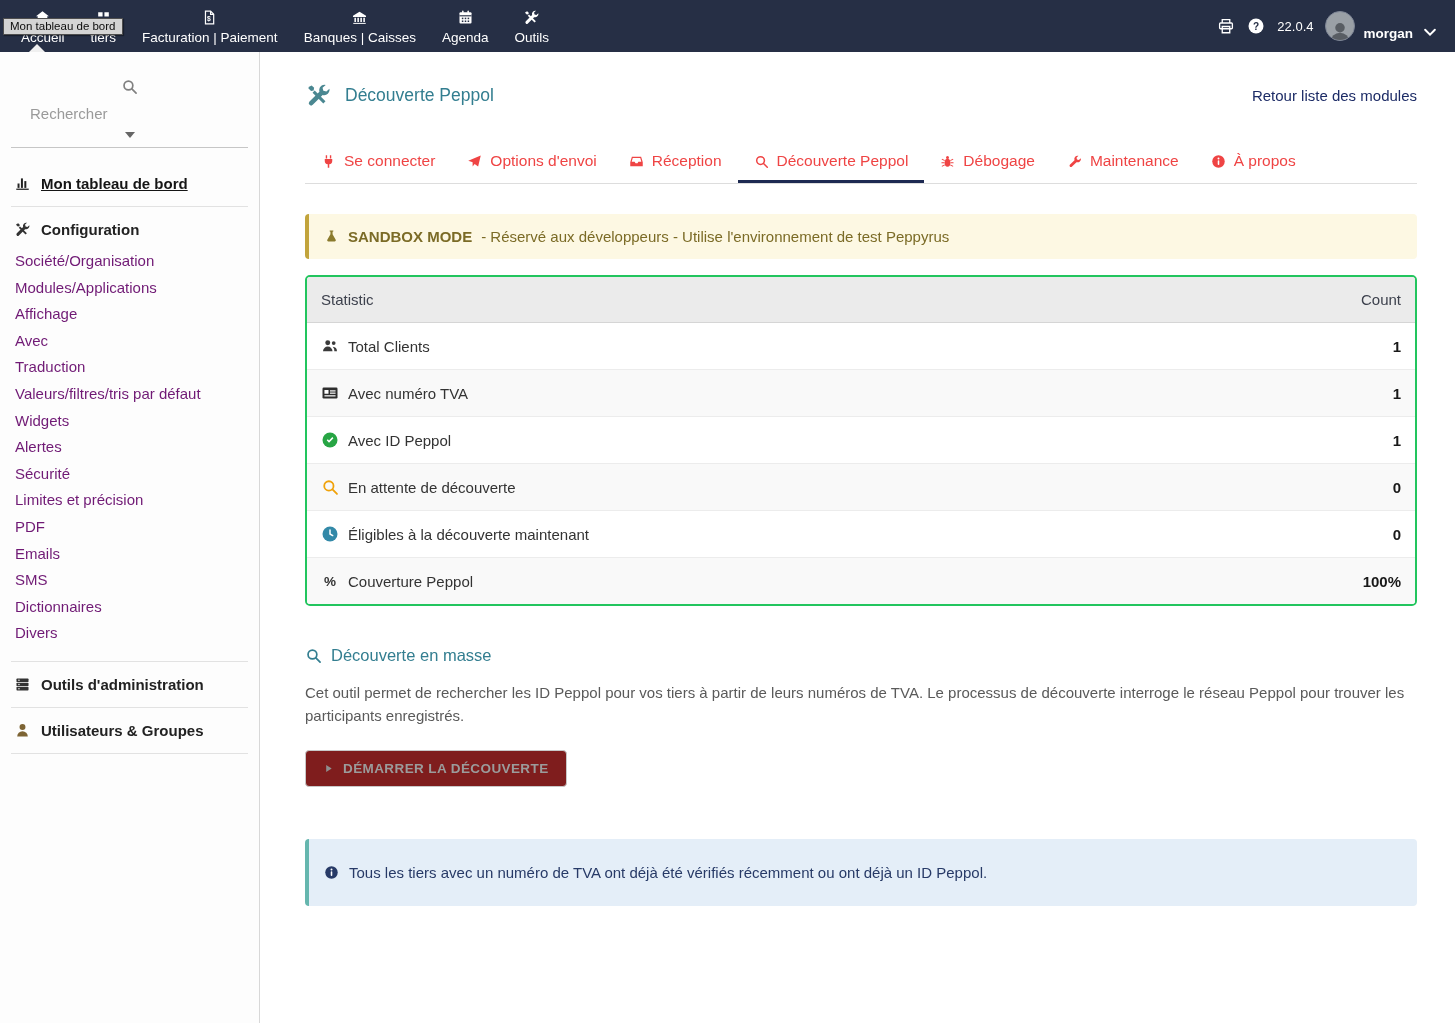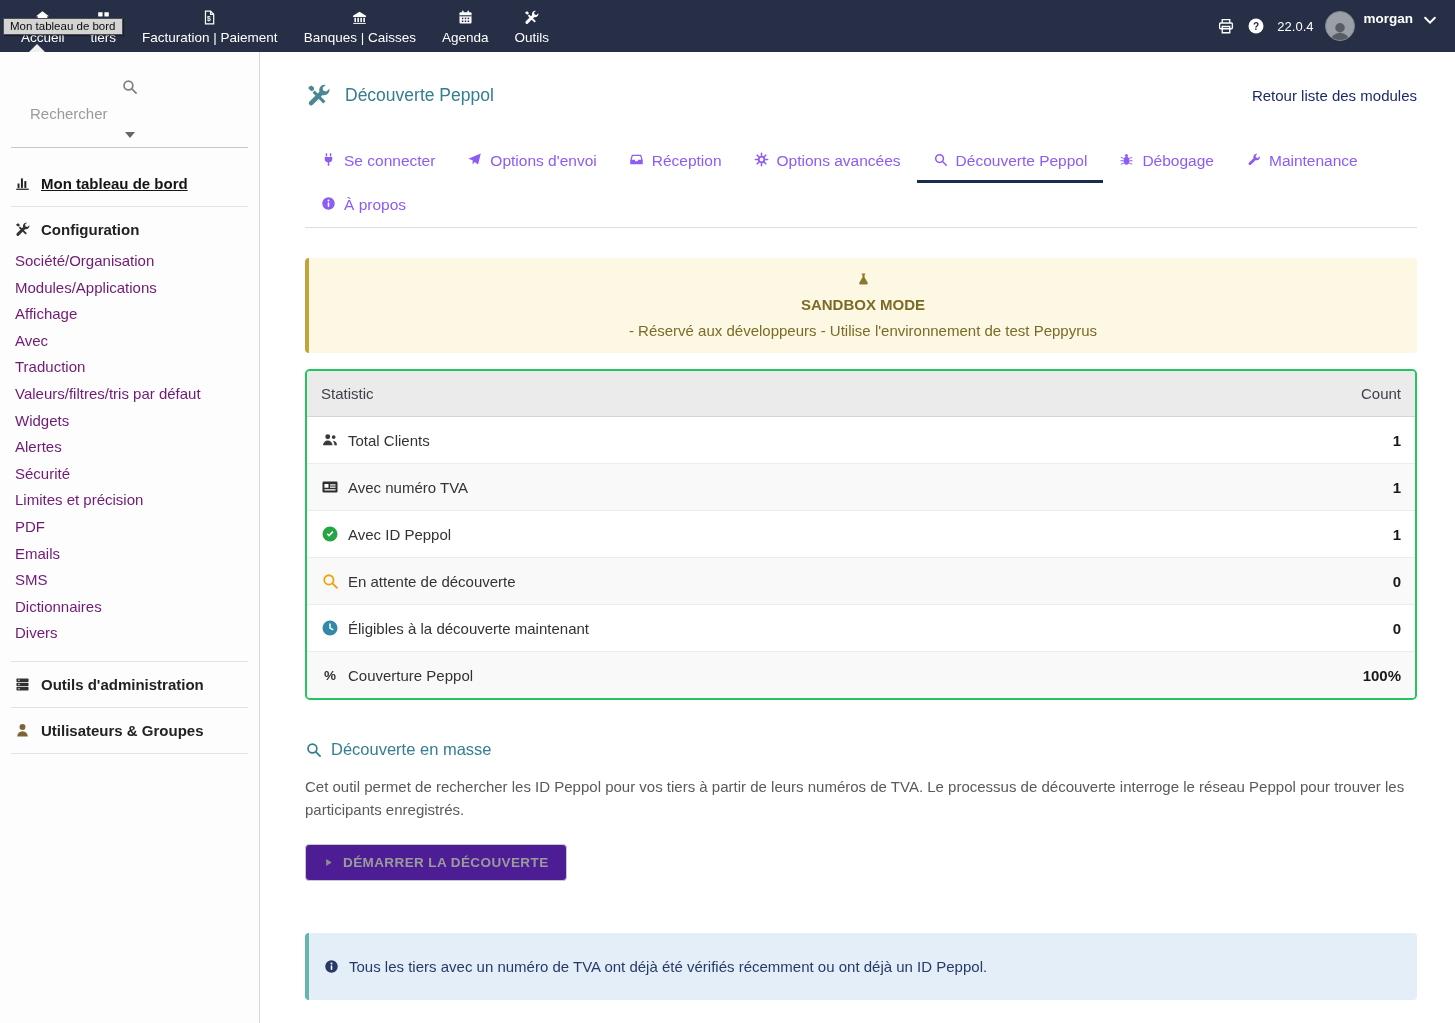--- a/index.html
+++ b/index.html
@@ -13,21 +13,21 @@
 
   
   .topbar{ height:52px; background:#262f45; display:flex; align-items:stretch; position:relative; }
   .tb-menu{ display:flex; padding-left:8px; }
   .tbitem{ display:flex; flex-direction:column; align-items:center; justify-content:center;
            padding:6px 13px 4px; color:#fff; text-decoration:none; font-size:13.5px; cursor:pointer; }
   .tbitem .icon{ width:17px; height:17px; margin-bottom:4px; }
   .tb-actions{ margin-left:auto; display:flex; align-items:center; gap:12px; padding-right:16px; color:#fff; }
   .tb-actions .icon{ width:18px; height:18px; cursor:pointer; }
   .version{ font-size:13px; }
-  .userbox{ display:flex; align-items:flex-start; gap:8px; cursor:pointer; }
+  .userbox{ display:flex; align-items:flex-end; gap:8px; cursor:pointer; }
   .avatar{ width:30px; height:30px; border-radius:50%; background:#9aa0a6; border:1px solid #7e8696;
            overflow:hidden; display:flex; align-items:flex-end; justify-content:center; }
   .avatar svg{ width:26px; height:26px; margin-bottom:-4px; }
   .uname{ font-size:13.5px; font-weight:600; }
   .chev{ width:13px; height:13px; }
   .tooltip{ position:absolute; left:3px; top:18px; z-index:20; background:#d4d4d4; border:1px solid #4e4e4e;
             color:#0b0b0b; font-size:11.5px; padding:1px 6px 2px; box-shadow:1px 1px 1px rgba(0,0,0,.35); white-space:nowrap; }
   .menu-caret{ position:absolute; left:29px; bottom:0; width:0; height:0; z-index:5;
                border-left:8px solid transparent; border-right:8px solid transparent; border-bottom:8px solid #f0f0f0; }
 
@@ -49,27 +49,27 @@
   .side-list li{ cursor:pointer; }
 
   
   .main{ position:absolute; top:52px; left:261px; right:0; bottom:0; background:#fff; overflow:hidden; }
   .page-head{ display:flex; align-items:center; margin:30px 38px 0 44px; }
   .page-title{ display:flex; align-items:center; gap:13px; color:#337e90; font-size:17.5px; font-weight:500; }
   .page-title .icon{ width:27px; height:27px; color:#4a8791; }
   .back-link{ margin-left:auto; color:#1c2b66; font-size:15px; text-decoration:none; cursor:pointer; }
 
   .tabs{ display:flex; flex-wrap:wrap; margin:30px 38px 0 44px; border-bottom:1px solid #ddd; }
-  .tab{ display:flex; gap:8px; padding:13px 16px; font-size:15.5px; color:#8b5cf6;
+  .tab{ display:flex; align-items:center; gap:8px; padding:13px 16px; font-size:15.5px; color:#ef4444;
         font-weight:500; text-decoration:none; cursor:pointer; }
   .tab .icon{ width:15px; height:15px; }
   .tab.active{ box-shadow:inset 0 -3px 0 #1d2a52; }
 
   .alert-sandbox{ margin:30px 38px 0 44px; display:flex; align-items:center; gap:9px; background:#fdf8e3;
-                  border-left:4px solid #c2a43c; border-radius:4px; padding:14px 15px; font-size:15px; color:#7b6b26;flex-direction:column; }
+                  border-left:4px solid #c2a43c; border-radius:4px; padding:14px 15px; font-size:15px; color:#7b6b26; }
   .alert-sandbox .icon{ width:15px; height:15px; color:#8a7a2c; }
   .alert-sandbox .ttl{ font-weight:700; }
 
   .section-head{ display:flex; align-items:center; gap:9px; margin:40px 38px 0 44px; color:#337e90; font-size:16.5px; }
   .section-head .icon{ width:17px; height:17px; }
 
   .stats-table{ margin:16px 38px 0 44px; border:2px solid #22c55e; border-radius:5px; overflow:hidden; }
   .t-head{ display:flex; justify-content:space-between; background:#ebebeb; padding:14px 14px;
            font-size:15px; color:#3d414d; border-bottom:1px solid #d5d5d5; }
   .stat-row{ display:flex; align-items:center; padding:14px 14px; font-size:15px; color:#333;
@@ -79,21 +79,21 @@
   .stat-row .icon{ width:18px; height:18px; margin-right:9px; }
   .stat-row .icon[data-name="users-icon"]{ color:#3a3a3a; }
   .stat-row .icon[data-name="id-card-icon"]{ color:#2e2e2e; }
   .stat-row .icon[data-name="check-circle-icon"]{ color:#27a544; }
   .stat-row .icon[data-name="search-icon"]{ color:#f0a20a; }
   .stat-row .icon[data-name="clock-icon"]{ color:#3389a8; }
   .stat-row .icon[data-name="percent-icon"]{ color:#333; }
   .stat-val{ margin-left:auto; font-weight:700; color:#191919; }
 
   .mass-desc{ margin:16px 38px 0 44px; max-width:1345px; font-size:15px; line-height:1.55; color:#5a5a5a; }
-  .start-btn{ display:inline-flex; align-items:center; gap:9px; margin:22px 0 0 44px; background:#4c1d95;
+  .start-btn{ display:inline-flex; align-items:center; gap:9px; margin:22px 0 0 44px; background:#7f1d1d;
               border:1px solid #c8c8c8; border-radius:4px; padding:10px 17px; font-size:13.5px; font-weight:700;
               letter-spacing:.4px; color:#9b9b9b; font-family:inherit; cursor:default; }
   .start-btn .icon{ width:11px; height:11px; color:#8f8f8f; }
 
   .alert-info{ margin:52px 38px 0 44px; display:flex; align-items:center; gap:10px; background:#e4eef8;
                border-left:4px solid #65b6ae; border-radius:4px; padding:25px 15px; font-size:15px; color:#273a67; }
   .alert-info .icon{ width:15px; height:15px; color:#273a67; }
 </style>
 </head>
 <body>
@@ -313,29 +313,20 @@
         <span data-name="tab-label">Options d'envoi</span>
       </a>
       <a class="tab" data-name="tab-reception">
         <span class="icon" data-name="inbox-icon">
           <svg viewBox="0 0 24 24" fill="currentColor" fill-rule="evenodd">
             <path d="M4.6 4.5h14.8L22 13v6.5H2V13zM6 6.5 4.3 12.5H9l1.4 2.3h3.2l1.4-2.3h4.7L18 6.5z"></path>
           </svg>
         </span>
         <span data-name="tab-label">Réception</span>
       </a>
-      <a class="tab" data-name="tab-options-avancees">
-        <span class="icon" data-name="gears-icon">
-          <svg viewBox="0 0 24 24" fill="none" stroke="currentColor">
-            <circle cx="12" cy="12" r="4.6" stroke-width="3"></circle>
-            <path stroke-width="2.5" stroke-linecap="round" d="M12 2.2v3M12 18.8v3M2.2 12h3M18.8 12h3M5.1 5.1l2.1 2.1M16.8 16.8l2.1 2.1M18.9 5.1l-2.1 2.1M7.2 16.8l-2.1 2.1"></path>
-          </svg>
-        </span>
-        <span data-name="tab-label">Options avancées</span>
-      </a>
       <a class="tab active" data-name="tab-decouverte-peppol">
         <span class="icon" data-name="search-icon">
           <svg viewBox="0 0 24 24" fill="none" stroke="currentColor" stroke-width="2.4">
             <circle cx="10.5" cy="10.5" r="6.2"></circle>
             <path d="m15.3 15.3 6 6" stroke-linecap="round"></path>
           </svg>
         </span>
         <span data-name="tab-label">Découverte Peppol</span>
       </a>
       <a class="tab" data-name="tab-debogage">

